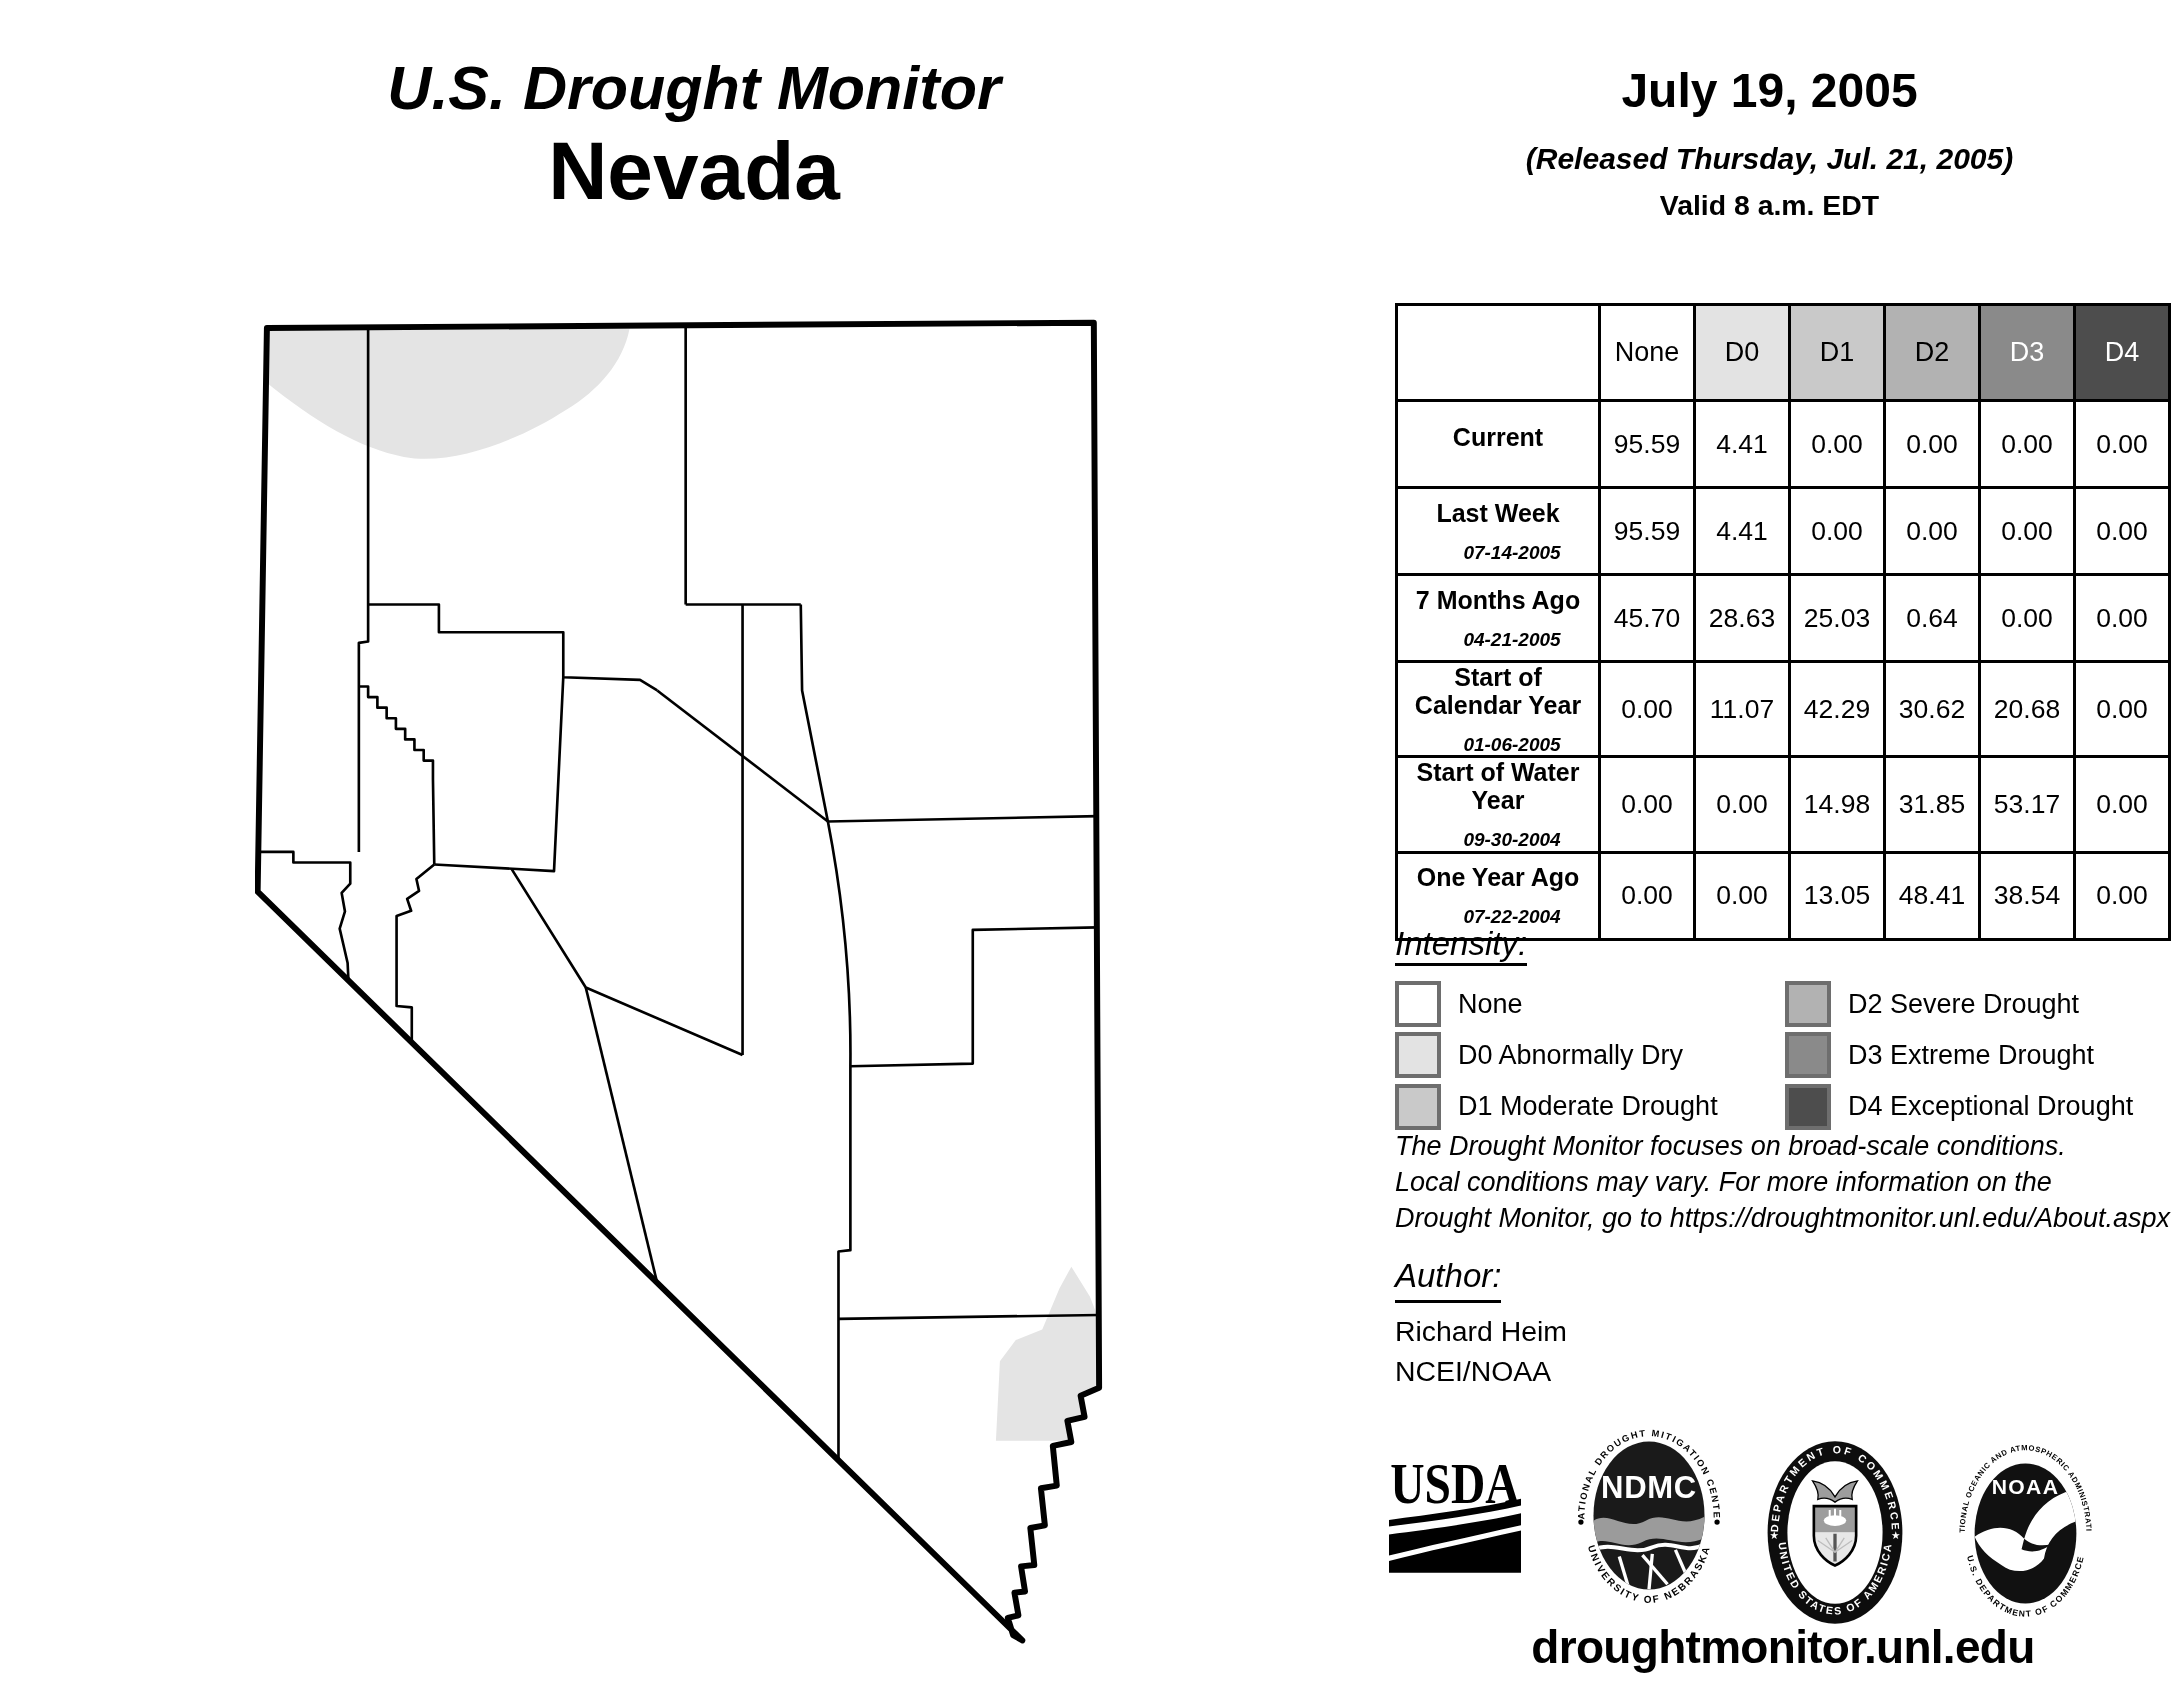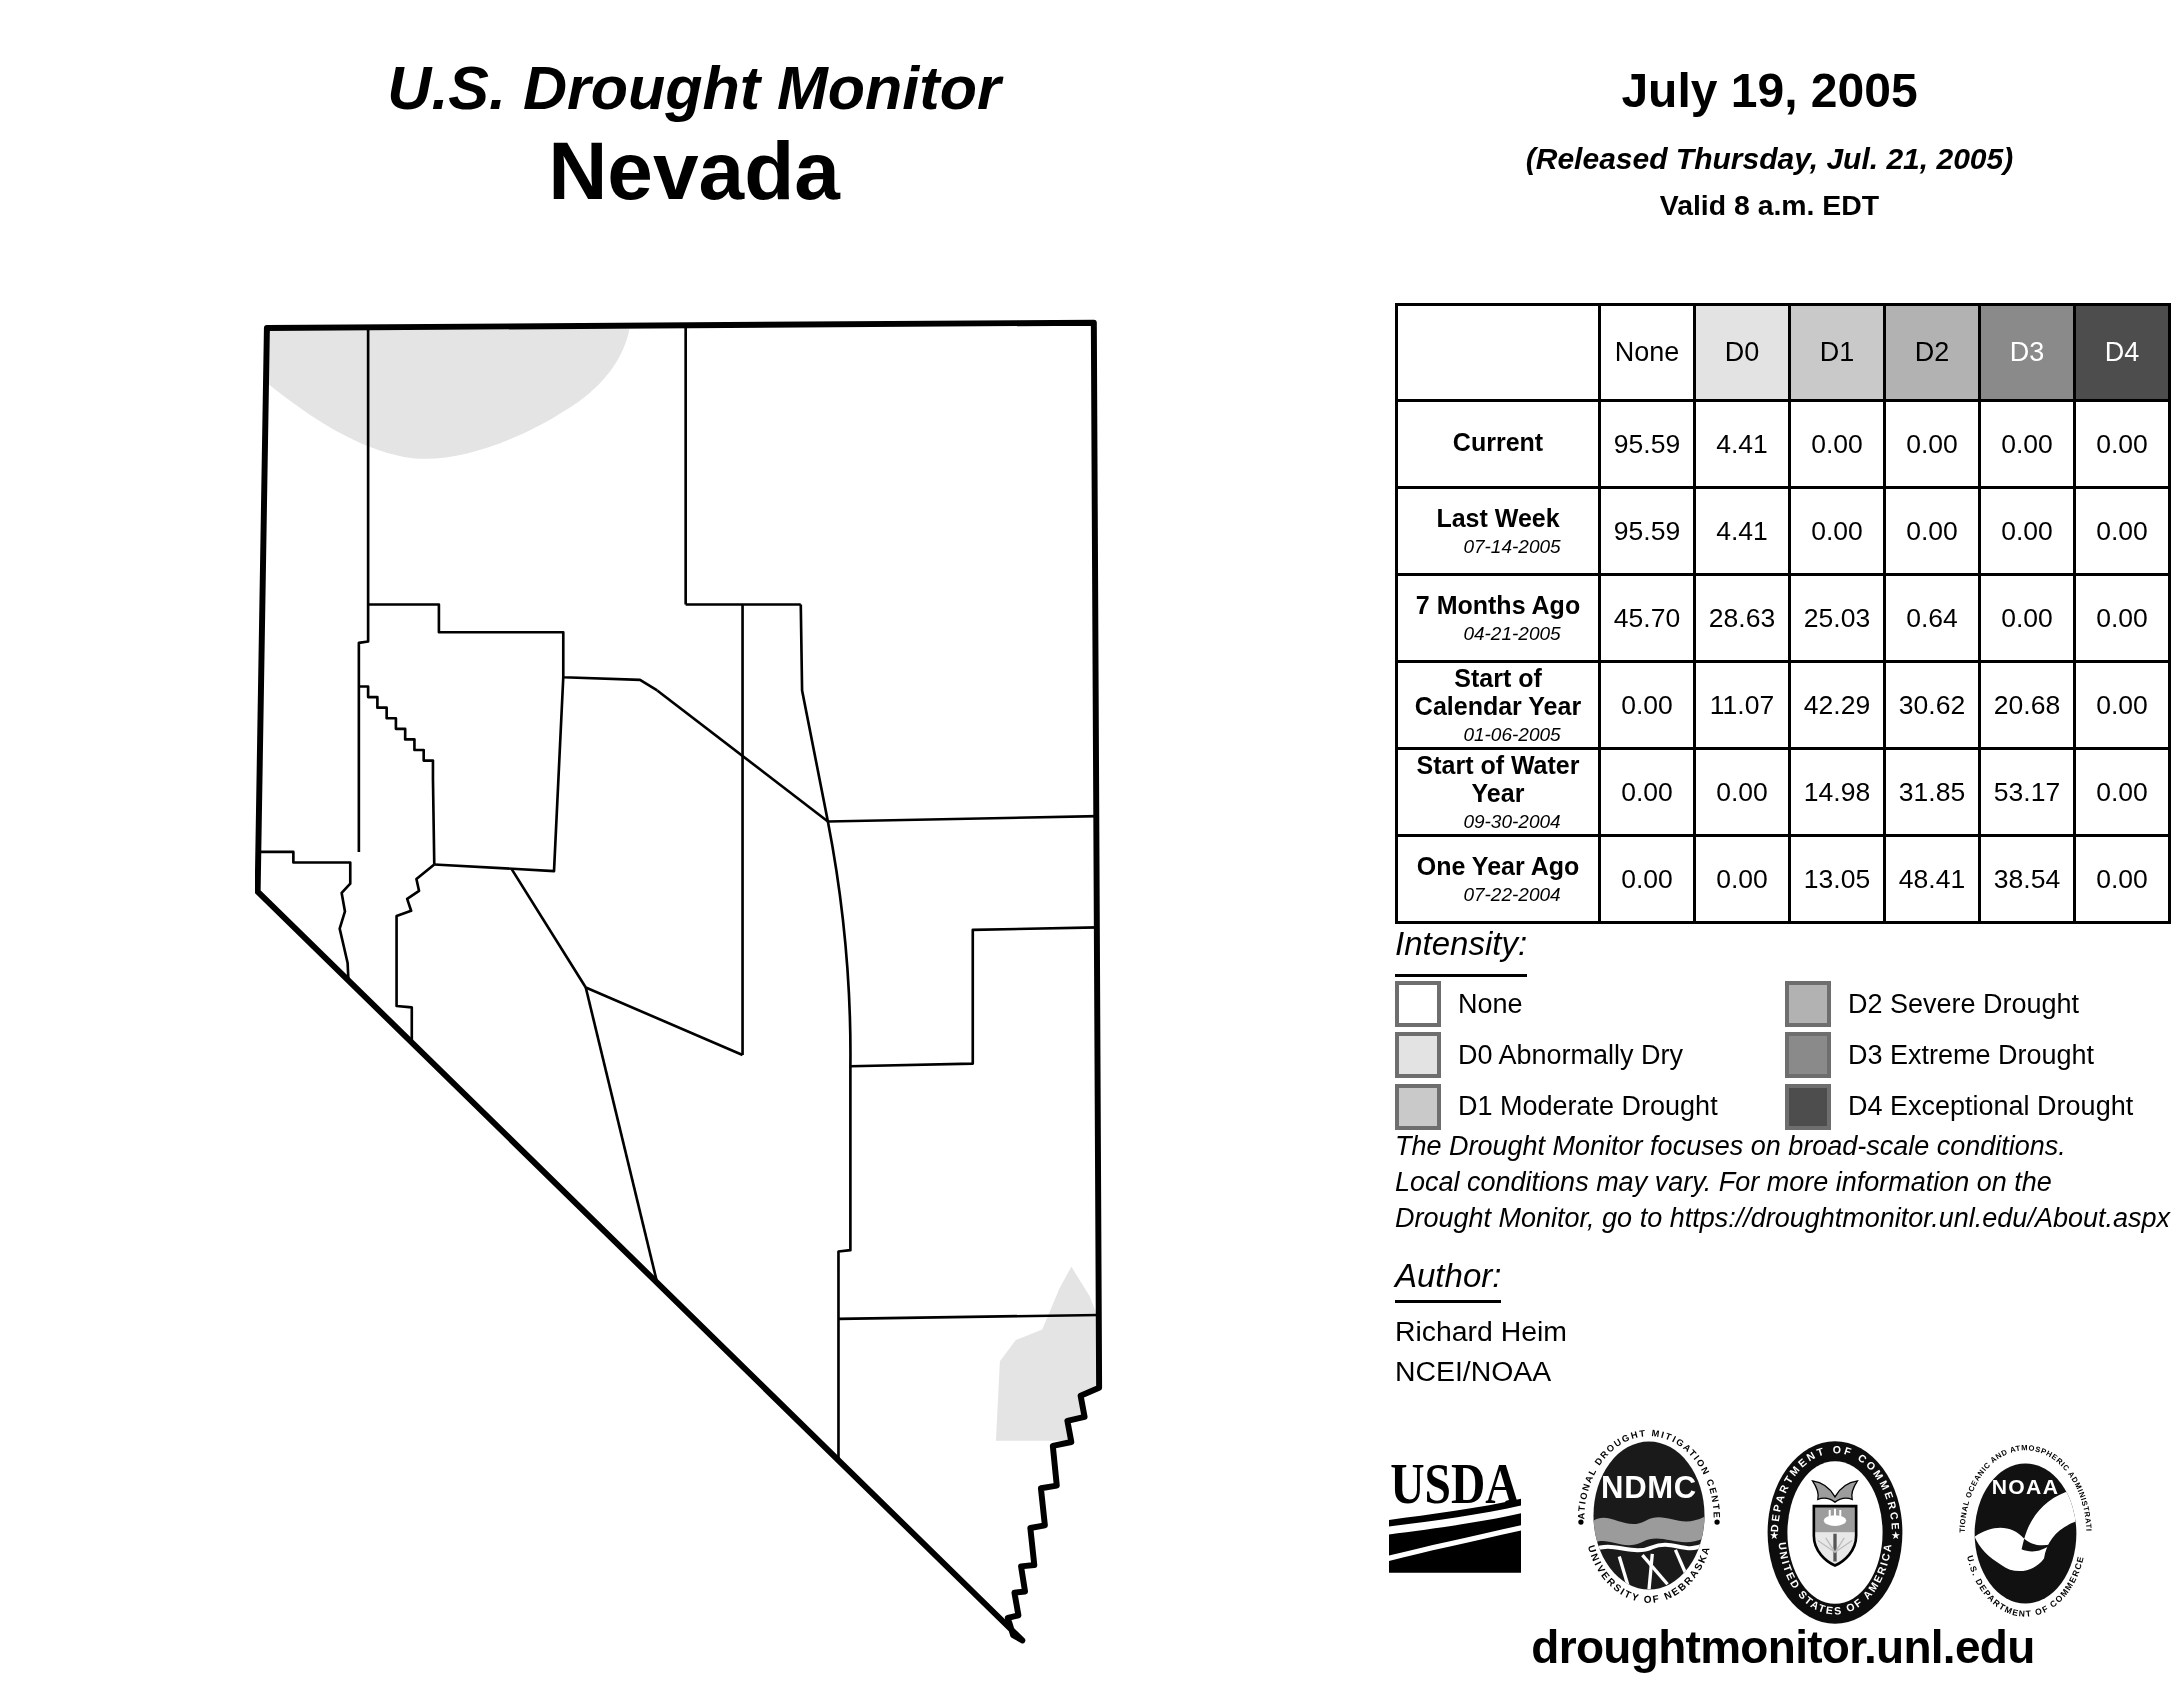--- a/index.html
+++ b/index.html
@@ -19,25 +19,25 @@
 
   
   .tbl-title{position:absolute;left:1508px;top:263px;width:662px;text-align:center;
              font-size:30px;font-style:italic;}
   table.drought{position:absolute;left:1395px;top:303px;border-collapse:collapse;table-layout:fixed;}
   table.drought td{border:3.3px solid #000;text-align:center;vertical-align:middle;padding:0;}
   td.corner{border:none;background:#fff;}
   td.hcell{width:92px;height:93px;font-size:27px;}
   td.lcell{width:200px;font-size:25px;font-weight:bold;line-height:1.12;}
   td.vcell{width:92px;height:84px;font-size:26.5px;}
-  .row-date{font-size:19px;font-weight:normal;font-style:italic;margin-top:4px;padding-left:28px;}
+  .row-date{font-size:19px;font-weight:bold;font-style:italic;margin-top:15px;padding-left:28px;}
 
   
   .intensity-head{position:absolute;left:1395px;top:925px;font-size:33px;font-style:italic;
-                  border-bottom:3.3px solid #000;padding-bottom:11px;}
+                  border-bottom:3.3px solid #000;padding-bottom:0;}
   .legend{position:absolute;left:1395px;top:983px;display:flex;}
   .legend-col{display:flex;flex-direction:column;}
   .legend-col.left{width:390px;}
   .legend-col.right{width:370px;}
   .legend-item{display:flex;align-items:center;height:42px;margin-bottom:9.3px;}
   .swatch{width:38px;height:38px;border:4px solid #6e6e6e;margin-right:17px;flex:none;}
   .legend-label{font-size:27px;}
 
   
   .disclaimer{position:absolute;left:1395px;top:1129px;font-size:27px;font-style:italic;line-height:1.33;}

